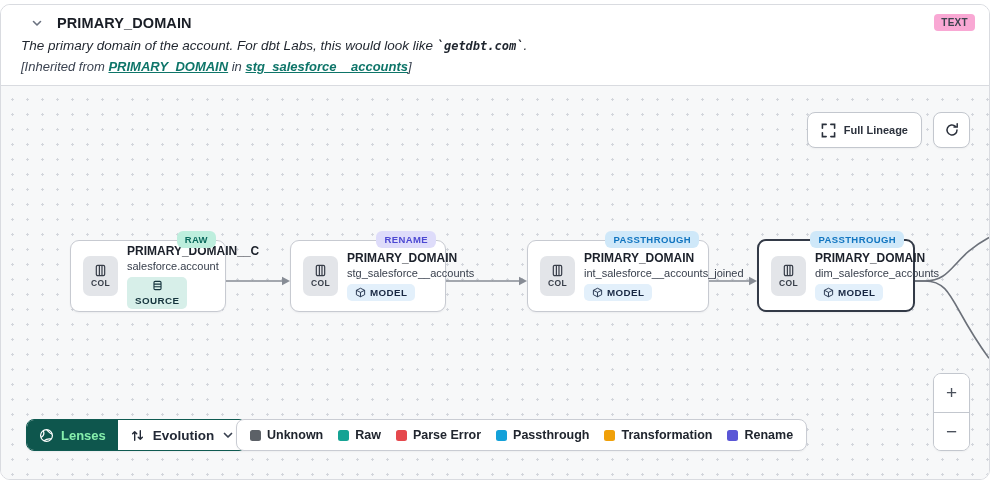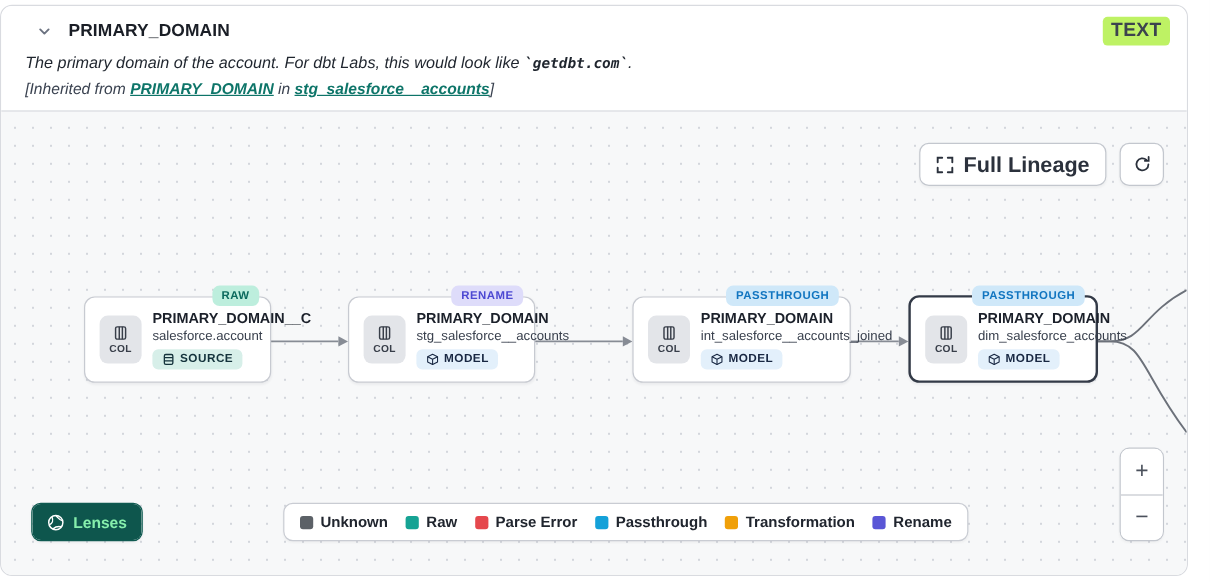--- a/index.html
+++ b/index.html
@@ -10,21 +10,21 @@
     background:#fff; border:1px solid var(--card-border,#d9dbe0); border-radius:10px;
     overflow:hidden; display:flex; flex-direction:column;
   }
 
   
   .hdr { padding:9px 14px 11px 20px; background:#fff; }
   .hdr-row1 { display:flex; align-items:center; }
   .chev-btn { background:none; border:none; cursor:pointer; display:flex; align-items:center; margin:0 14px 0 10px; color:#6b7280; }
   .hdr-title { font-size:14.5px; font-weight:700; color:#1a1e26; letter-spacing:.1px; }
   .hdr-spacer { flex:1; }
-  .type-badge { background:#bef264; color:#3c434e; font-size:16px; font-weight:600; padding:3px 7px; border-radius:4px; letter-spacing:.3px; }
+  .type-badge { background:#f9a8d4; color:#3c434e; font-size:10px; font-weight:600; padding:3px 7px; border-radius:4px; letter-spacing:.3px; }
   .hdr-desc { margin-top:7px; font-style:italic; font-size:13.5px; color:#1f252e; }
   .hdr-desc code { font-family:"DejaVu Sans Mono", monospace; font-weight:700; font-size:12px; }
   .hdr-inherit { margin-top:6px; font-style:italic; font-size:13px; color:#3a4250; }
   .hdr-inherit a { color:var(--accent-teal,#0e7569); text-decoration:underline; cursor:pointer; font-weight:600; }
 
   
   .canvas {
     position:relative; flex:1; border-top:1px solid var(--card-border,#d9dbe0);
     background-color:#f7f8f9;
     background-image: radial-gradient(circle, #d3d6dc 1px, transparent 1.3px);
@@ -51,28 +51,28 @@
   .col-chip {
     background:#e3e5e9; border-radius:7px; width:35px; height:40px; flex:0 0 35px;
     display:flex; flex-direction:column; align-items:center; justify-content:center; gap:1px;
     color:#383e49;
   }
   .col-chip .col-txt { font-size:8.5px; font-weight:700; letter-spacing:.3px; }
   .node-main { display:flex; flex-direction:column; align-items:flex-start; min-width:0; }
   .node-title { font-size:12px; font-weight:700; color:#1b202a; white-space:nowrap; }
   .node-sub { font-size:11px; color:#39404d; margin-top:2px; white-space:nowrap; }
   .node-type { display:inline-flex; align-items:center; gap:4px; margin-top:5px; font-size:9.8px; font-weight:700; letter-spacing:.4px; padding:3px 8px; border-radius:5px; }
-  .type-source { background:var(--type-source-bg,#d7efe9); color:var(--type-source-text,#14333c); }
+  .type-source { background:var(--type-source-bg,#d7efe9); color:var(--type-source-text,#14333c);flex-direction:column; }
   .type-model { background:var(--type-model-bg,#e3f0fb); color:var(--type-model-text,#182742); }
 
   
   .btn {
     display:inline-flex; align-items:center; justify-content:center; gap:8px;
     background:#fff; border:1px solid #c3c7cе; border:1px solid #c3c7ce; border-radius:8px;
-    color:#2b313c; font-size:18px; font-weight:600; cursor:pointer;
+    color:#2b313c; font-size:11px; font-weight:600; cursor:pointer;
     box-shadow:0 1px 2px rgba(20,24,32,.04);
   }
   .full-lineage { position:absolute; top:26px; right:67px; height:36px; padding:0 13px; }
   .refresh { position:absolute; top:26px; right:19px; width:37px; height:36px; }
 
   .zoom-stack { position:absolute; right:19px; bottom:28px; width:37px; border:1px solid #c3c7ce; border-radius:8px; overflow:hidden; background:#fff; box-shadow:0 1px 2px rgba(20,24,32,.04); }
   .zoom-btn { width:100%; height:38px; background:#fff; border:none; font-size:19px; color:#4b515c; cursor:pointer; display:flex; align-items:center; justify-content:center; }
   .zoom-btn + .zoom-btn { border-top:1px solid #c3c7ce; }
 
   
@@ -226,20 +226,30 @@
     </div>
 
     <div class="lens-group">
       <button class="lenses-btn">
         <svg width="15" height="15" viewBox="0 0 16 16" fill="none" stroke="#ffffff" stroke-width="1.3">
             <circle cx="8" cy="8" r="6.3"></circle>
             <path d="M8 1.7 C10.5 4 10.8 5.5 14.1 6.5 M13.2 11.5 C10 11.8 8.8 10.8 5.5 13.6 M2.2 10 C5 8.6 6.2 7 4.6 2.7"></path>
           </svg>
         <span>Lenses</span>
       </button>
+      <button class="lens-select">
+        <svg width="15" height="15" viewBox="0 0 16 16" fill="none" stroke="#232936" stroke-width="1.5" stroke-linecap="round" stroke-linejoin="round">
+            <path d="M5 13 V4 M5 4 L2.8 6.2 M5 4 L7.2 6.2"></path>
+            <path d="M11 3 V12 M11 12 L8.8 9.8 M11 12 L13.2 9.8"></path>
+          </svg>
+        <span>Evolution</span>
+        <svg width="12" height="12" viewBox="0 0 12 12" fill="none" stroke="#394150" stroke-width="1.7" stroke-linecap="round" stroke-linejoin="round">
+            <path d="M2.5 4.5 L6 8 L9.5 4.5"></path>
+          </svg>
+      </button>
     </div>
 
     <div class="legend">
       <span class="legend-item">
           <span class="legend-swatch" style="background: rgb(92, 97, 103);"></span>
           <span>Unknown</span>
         </span>
       <span class="legend-item">
           <span class="legend-swatch" style="background: rgb(22, 163, 148);"></span>
           <span>Raw</span>

